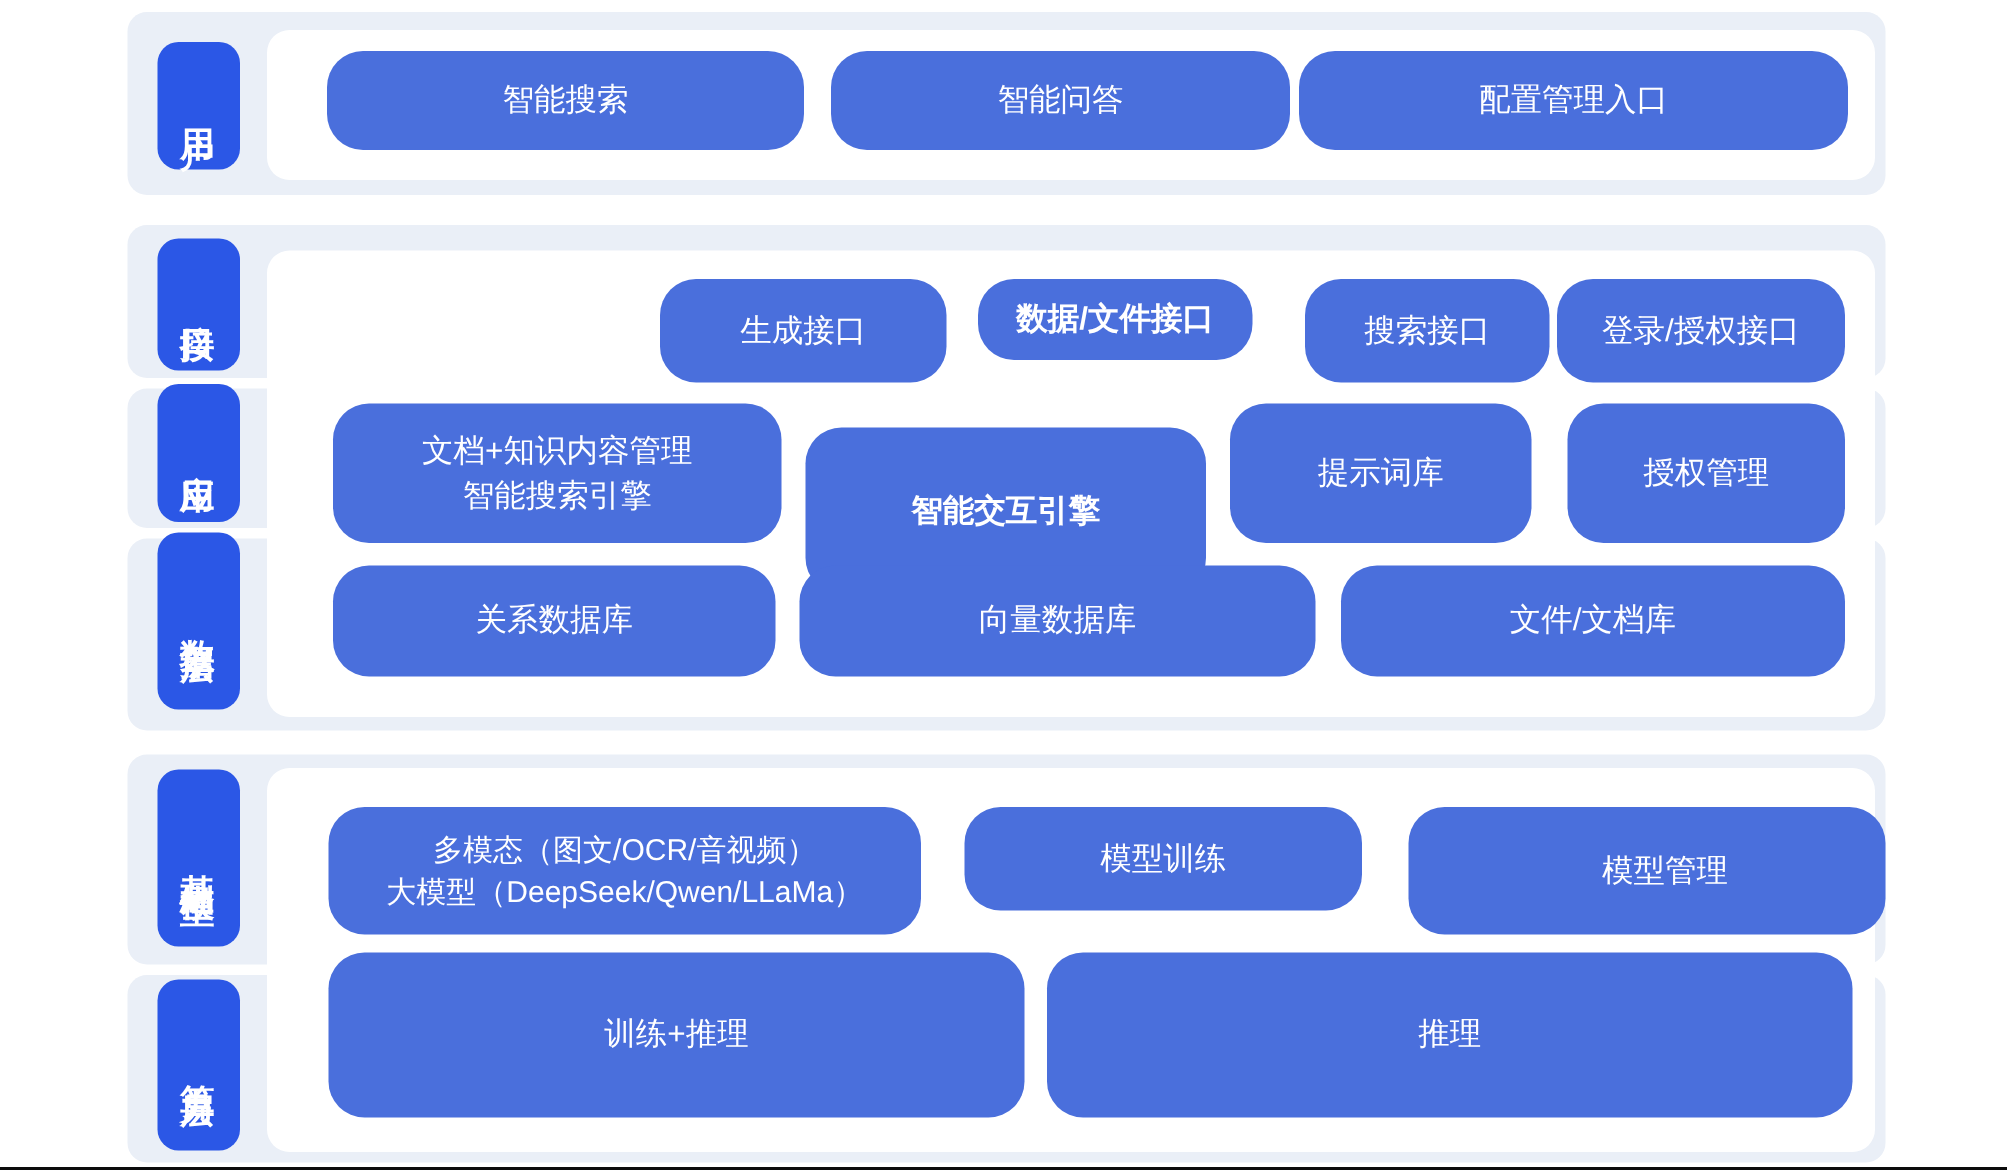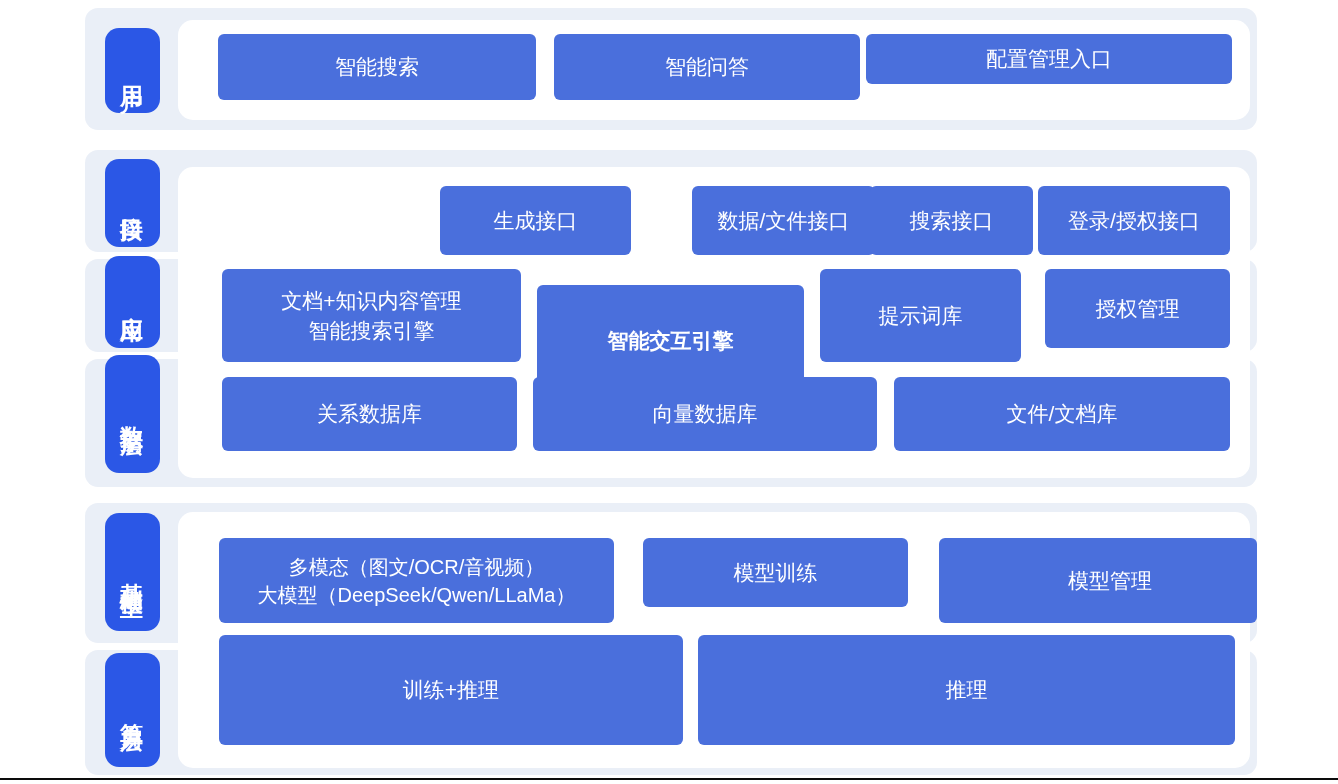--- a/index.html
+++ b/index.html
@@ -8,21 +8,21 @@
   .strip{position:absolute;left:85px;width:1172px;background:#eaeff7;border-radius:13px;}
   .panel{position:absolute;left:178px;width:1072px;background:#ffffff;border-radius:15px;}
   .pill{
     position:absolute;left:105px;width:55px;
     background:#2b57e6;border-radius:14px;color:#ffffff;
     display:flex;align-items:center;justify-content:center;
     writing-mode:vertical-rl;text-orientation:upright;
     font-weight:700;font-size:23px;letter-spacing:4px;
   }
   .node{
-    position:absolute;background:#4a6fdc;border-radius:6px;color:#ffffff;
+    position:absolute;background:#4a6fdc;border-radius:24px;color:#ffffff;
     display:flex;align-items:center;justify-content:center;
     font-size:21px;font-weight:500;text-align:center;
     white-space:pre-line;line-height:1.4;
   }
   .node.small-text{font-size:20px;}
   #bottom-rule{position:absolute;left:0;top:778px;width:1338px;height:2px;background:#0c0c0c;}
 </style>
 </head>
 <body>
 
@@ -41,32 +41,32 @@
 
   <div class="pill" style="top:28px;height:85px;">用户</div>
   <div class="pill" style="top:159px;height:88px;">接口</div>
   <div class="pill" style="top:256px;height:92px;">应用</div>
   <div class="pill" style="top:355px;height:118px;">数据层</div>
   <div class="pill" style="top:513px;height:118px;">基础模型</div>
   <div class="pill" style="top:653px;height:114px;">算力层</div>
 
   <div class="node" style="left:218px;top:34px;width:318px;height:66px;">智能搜索</div>
   <div class="node" style="left:554px;top:34px;width:306px;height:66px;">智能问答</div>
-  <div class="node" style="left:866px;top:34px;width:366px;height:50px;">配置管理入口</div>
+  <div class="node" style="left:866px;top:34px;width:366px;height:66px;">配置管理入口</div>
 
   <div class="node" style="left:440px;top:186px;width:191px;height:69px;">生成接口</div>
-  <div class="node" style="left:692px;top:186px;width:183px;height:69px;">数据/文件接口</div>
+  <div class="node" style="left:652px;top:186px;width:183px;height:54px;font-weight:bold;">数据/文件接口</div>
   <div class="node" style="left:870px;top:186px;width:163px;height:69px;">搜索接口</div>
   <div class="node" style="left:1038px;top:186px;width:192px;height:69px;">登录/授权接口</div>
 
   <div class="node" style="left:222px;top:269px;width:299px;height:93px;">文档+知识内容管理
 智能搜索引擎</div>
   <div class="node" style="left:537px;top:285px;width:267px;height:111px;font-weight:bold;">智能交互引擎</div>
   <div class="node" style="left:820px;top:269px;width:201px;height:93px;">提示词库</div>
-  <div class="node" style="left:1045px;top:269px;width:185px;height:79px;">授权管理</div>
+  <div class="node" style="left:1045px;top:269px;width:185px;height:93px;">授权管理</div>
 
   <div class="node" style="left:222px;top:377px;width:295px;height:74px;">关系数据库</div>
   <div class="node" style="left:533px;top:377px;width:344px;height:74px;">向量数据库</div>
   <div class="node" style="left:894px;top:377px;width:336px;height:74px;">文件/文档库</div>
 
   <div class="node small-text" style="left:219px;top:538px;width:395px;height:85px;">多模态（图文/OCR/音视频）
 大模型（DeepSeek/Qwen/LLaMa）</div>
   <div class="node" style="left:643px;top:538px;width:265px;height:69px;">模型训练</div>
   <div class="node" style="left:939px;top:538px;width:294px;height:85px;padding-left:24px;">模型管理</div>
 

